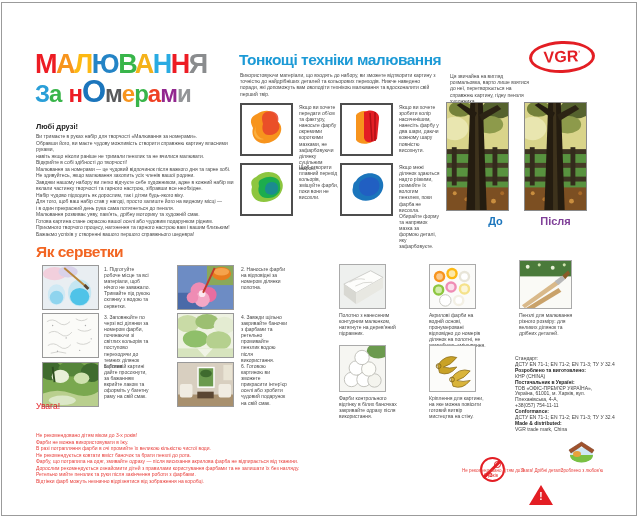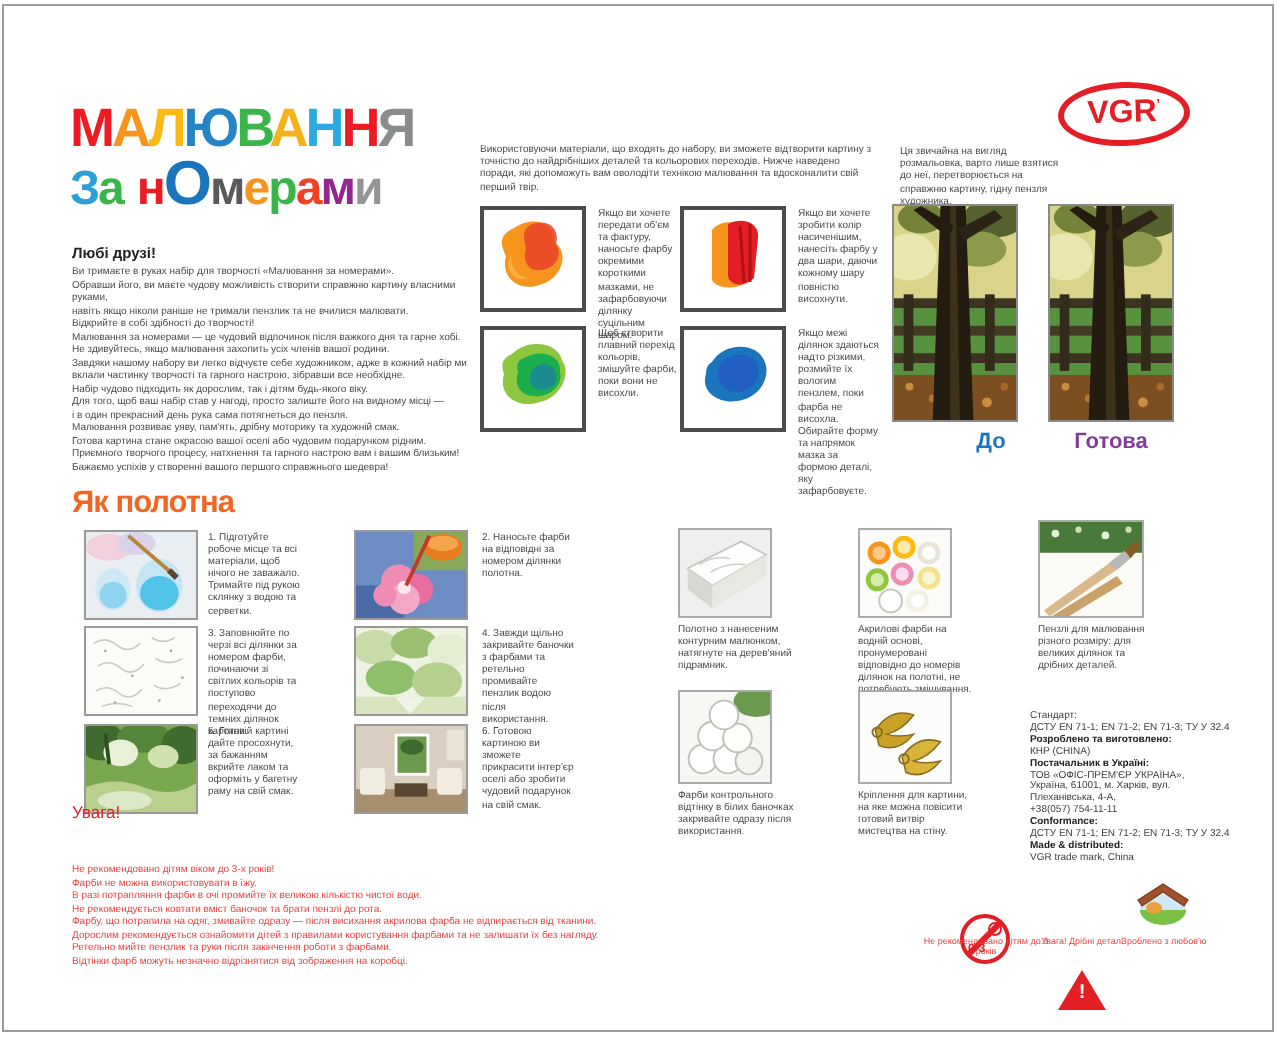--- a/index.html
+++ b/index.html
@@ -74,20 +74,21 @@
 вклали частинку творчості та гарного настрою, зібравши все необхідне.
 Набір чудово підходить як дорослим, так і дітям будь-якого віку.
 Для того, щоб ваш набір став у нагоді, просто залиште його на видному місці —
 і в один прекрасний день рука сама потягнеться до пензля.
 Малювання розвиває уяву, пам'ять, дрібну моторику та художній смак.
 Готова картина стане окрасою вашої оселі або чудовим подарунком рідним.
 Приємного творчого процесу, натхнення та гарного настрою вам і вашим близьким!
 Бажаємо успіхів у створенні вашого першого справжнього шедевра!</div>
 
   
+  <div class="abs h-sec" style="left:237px;top:48px;color:#1c9ad6;">Тонкощі техніки малювання</div>
   <div class="abs tiny6" style="left:238px;top:69px;width:196px;">Використовуючи матеріали, що входять до набору, ви зможете відтворити картину з точністю до найдрібніших деталей та кольорових переходів. Нижче наведено поради, які допоможуть вам оволодіти технікою малювання та вдосконалити свій перший твір.</div>
 
   <div class="abs tbox" style="left:238px;top:100px;">
     <span><svg width="45" height="45" viewBox="0 0 45 45">
       <path d="M13 9 C23 2 34 7 33 16 C41 21 37 34 27 37 C15 42 6 33 9 23 C5 15 7 12 13 9 Z" fill="#f7941d"></path>
       <path d="M22 7 C31 4 36 10 34 17 C38 23 33 30 26 30 C20 31 17 25 19 19 C17 12 18 9 22 7 Z" fill="#e8432a" opacity="0.85"></path>
       <path d="M12 20 C10 27 14 33 20 34 C16 36 10 33 10 27 Z" fill="#fbb040"></path>
     </svg></span>
   </div>
   <div class="abs tcap" style="left:297px;top:101px;">Якщо ви хочете передати об'єм та фактуру, наносьте фарбу окремими короткими мазками, не зафарбовуючи ділянку суцільним шаром.</div>
@@ -158,24 +159,24 @@
     <svg viewBox="0 0 63 109" preserveAspectRatio="none">
         <use href="#treepic"></use>
       </svg>
   </div>
   <div class="abs photo" style="left:522px;top:99px;width:63px;height:109px;">
     <svg viewBox="0 0 63 109" preserveAspectRatio="none">
         <use href="#treepic"></use>
       </svg>
   </div>
   <div class="abs plabel" style="left:462px;top:212px;color:#1b75bc;">До</div>
-  <div class="abs plabel" style="left:522px;top:212px;color:#7f3f98;">Готова</div>
-
-  
-  <div class="abs h-sec" style="left:34px;top:240px;color:#f26522;">Як полотна</div>
+  <div class="abs plabel" style="left:522px;top:212px;color:#7f3f98;">Після</div>
+
+  
+  <div class="abs h-sec" style="left:34px;top:240px;color:#f26522;">Як серветки</div>
 
   
   <div class="abs simg" style="left:40px;top:262px;">
     <svg viewBox="0 0 57 45" preserveAspectRatio="none">
       <rect width="57" height="45" fill="#e9eef2"></rect>
       <ellipse cx="12" cy="8" rx="12" ry="7" fill="#f2cfdc"></ellipse>
       <ellipse cx="26" cy="6" rx="10" ry="6" fill="#d9d2ea"></ellipse>
       <ellipse cx="14" cy="30" rx="9" ry="11" fill="#cfe9f4"></ellipse>
       <ellipse cx="14" cy="33" rx="7" ry="7" fill="#8fd4ee"></ellipse>
       <ellipse cx="38" cy="28" rx="12" ry="14" fill="#c4e6f2"></ellipse>

